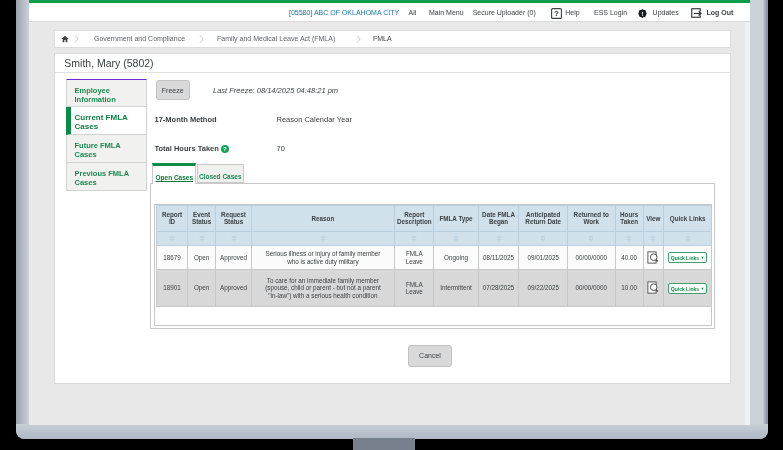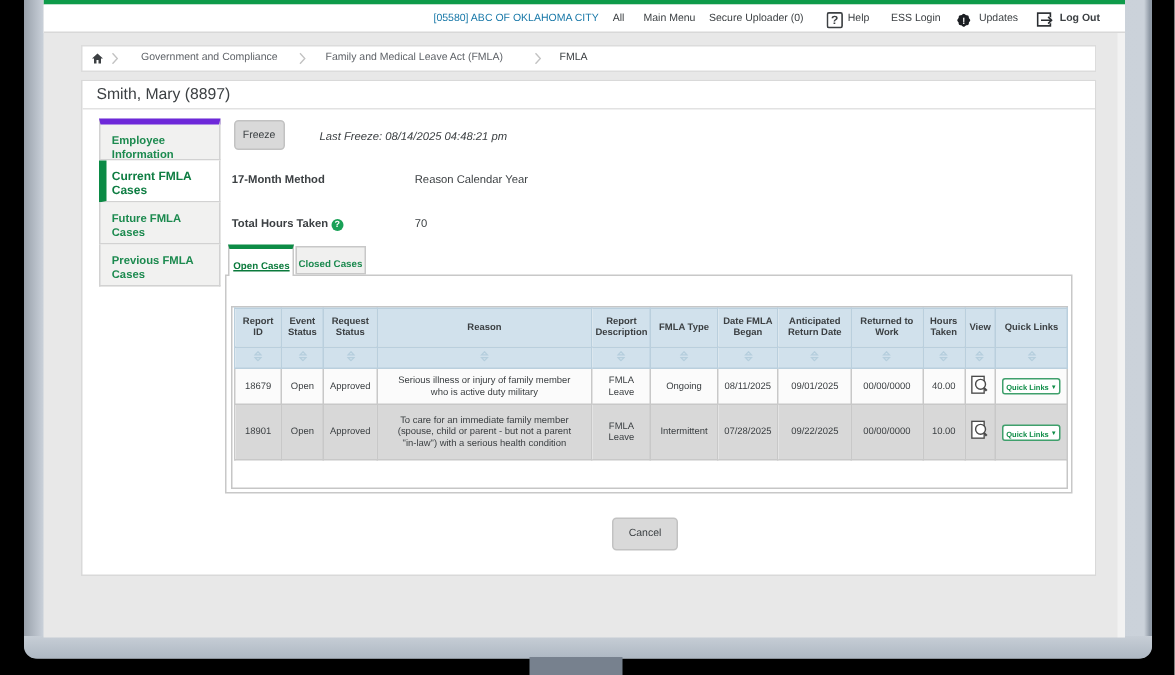--- a/index.html
+++ b/index.html
@@ -25,21 +25,21 @@
 .cri { position:absolute; }
 
 .panel { position:absolute; left:25px; top:53px; width:677px; height:331px; background:#fff; border:1px solid #d9d9d9; }
 .hdg { position:absolute; left:9.3px; top:0; height:18px; line-height:19px; font-size:10.5px; color:#3c4043; white-space:nowrap; }
 .hdgline { position:absolute; left:0; top:18px; width:675px; height:0; border-top:1px solid #e2e2e2; }
 
 .side { position:absolute; left:10.5px; top:24.5px; width:81px; }
 .sitem { display:block; width:81px; height:28px; background:#f1f1f0;
   border:1px solid #d2d2d2; border-top:none; color:#1c8a4f; font-size:7.5px; font-weight:bold; line-height:9.3px;
   padding:6px 0 0 8px; }
-.sitem.first { border-top:4px solid #6d28d9; }
+.sitem.first { border-top:1px solid #6d28d9; }
 .sitem.active { background:#fff; border-left:5px solid #0b8a45; font-weight:bold; color:#0e7d42; padding-left:4px; font-size:8px; }
 
 .freezebtn { position:absolute; left:101px; top:25.7px; width:33.5px; height:20.6px; background:#d9d9d9; border:1px solid #c2c2c2;
   border-radius:3px; font-size:7px; color:#3c4043; text-align:center; line-height:19px; }
 .lastfreeze { position:absolute; left:158px; top:31.5px; font-size:7.5px; font-style:italic; color:#3c4043; white-space:nowrap; }
 .lbl { position:absolute; font-size:7.5px; font-weight:bold; color:#3c4043; white-space:nowrap; }
 .val { position:absolute; font-size:7.5px; color:#3c4043; white-space:nowrap; }
 .qicon { display:inline-block; width:8px; height:8px; border-radius:4px; background:#1aa157;
   color:#fff; font-size:6px; line-height:8px; text-align:center; font-weight:bold; vertical-align:0.5px; }
 
@@ -110,21 +110,21 @@
         <path d="M1 0.5 L4.2 4 L1 7.5" stroke="#c2c2c2" fill="none" stroke-width="0.9"></path>
       </svg>
     <span class="cr" style="left:162px;">Family and Medical Leave Act (FMLA)</span>
     <svg class="cri" style="left:301px; top:4.5px;" width="5" height="8" viewBox="0 0 5 8">
         <path d="M1 0.5 L4.2 4 L1 7.5" stroke="#c2c2c2" fill="none" stroke-width="0.9"></path>
       </svg>
     <span class="cr" style="left:318px; color:#3c4043;">FMLA</span>
   </div>
 
   <div class="panel">
-    <span class="hdg">Smith, Mary (8897)</span>
+    <span class="hdg">Smith, Mary (5802)</span>
     <div class="hdgline"></div>
     <div class="side">
       <span class="sitem first">Employee<br>Information</span>
       <span class="sitem active">Current FMLA<br>Cases</span>
       <span class="sitem">Future FMLA<br>Cases</span>
       <span class="sitem">Previous FMLA<br>Cases</span>
     </div>
     <div class="freezebtn">Freeze</div>
     <span class="lastfreeze">Last Freeze: 08/14/2025 04:48:21 pm</span>
     <span class="lbl" style="left:99.5px; top:61px;">17-Month Method</span>

